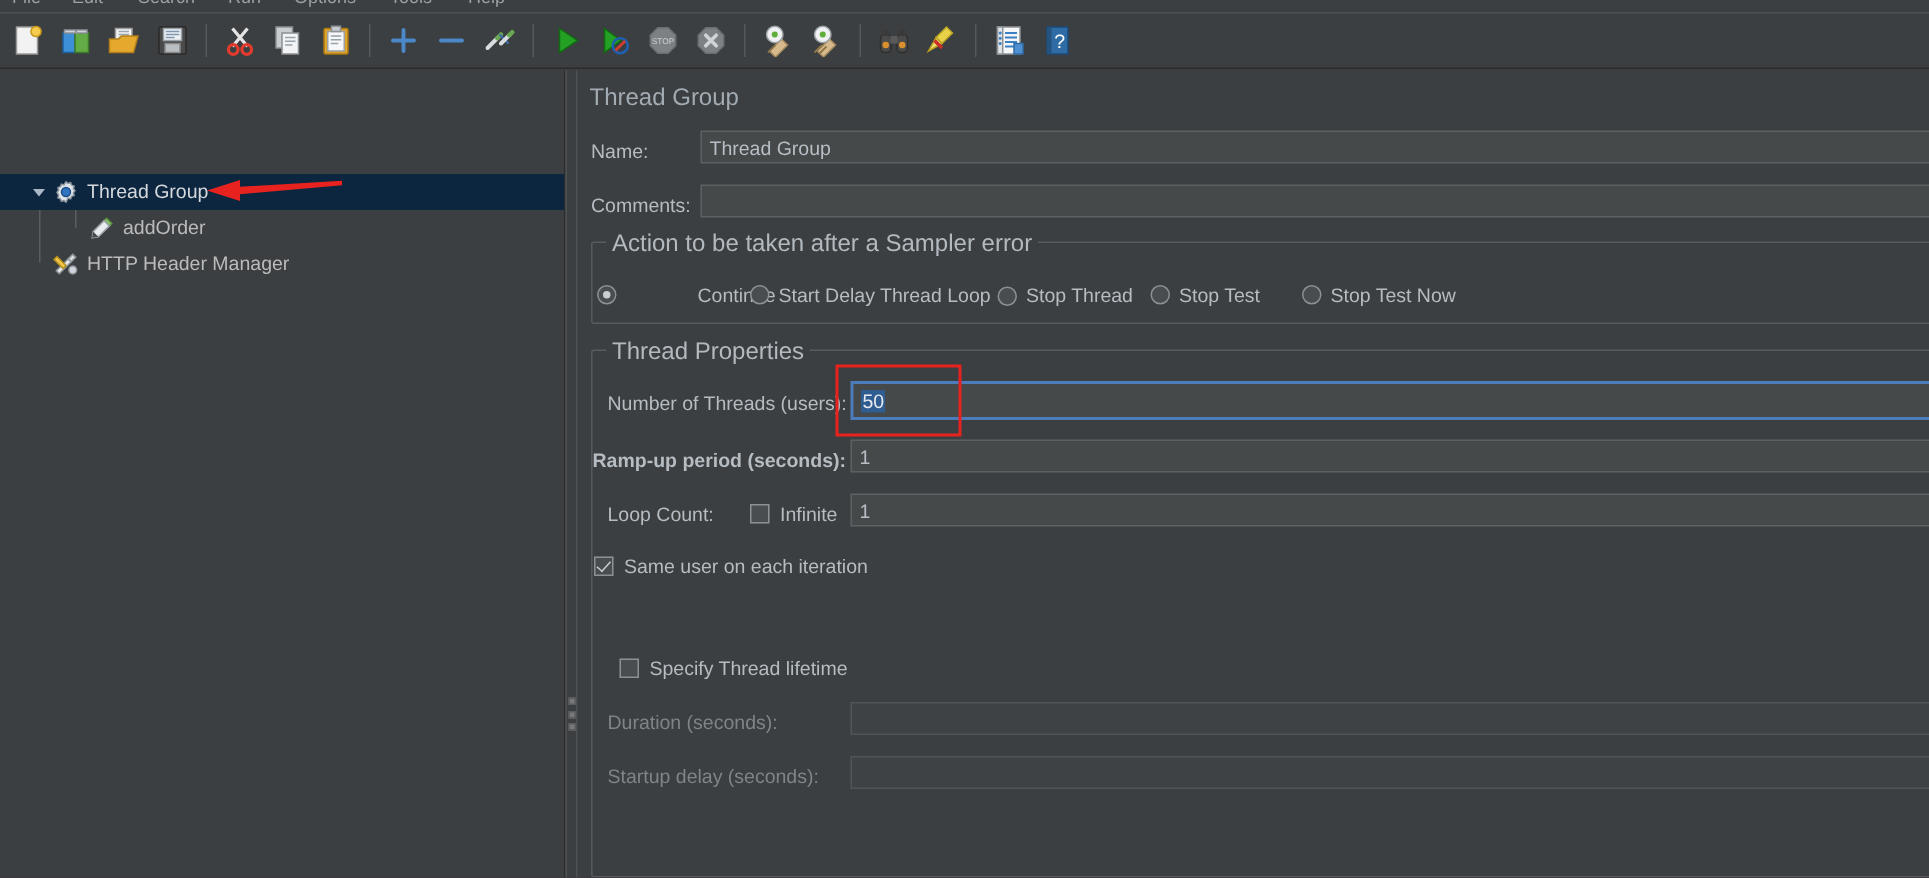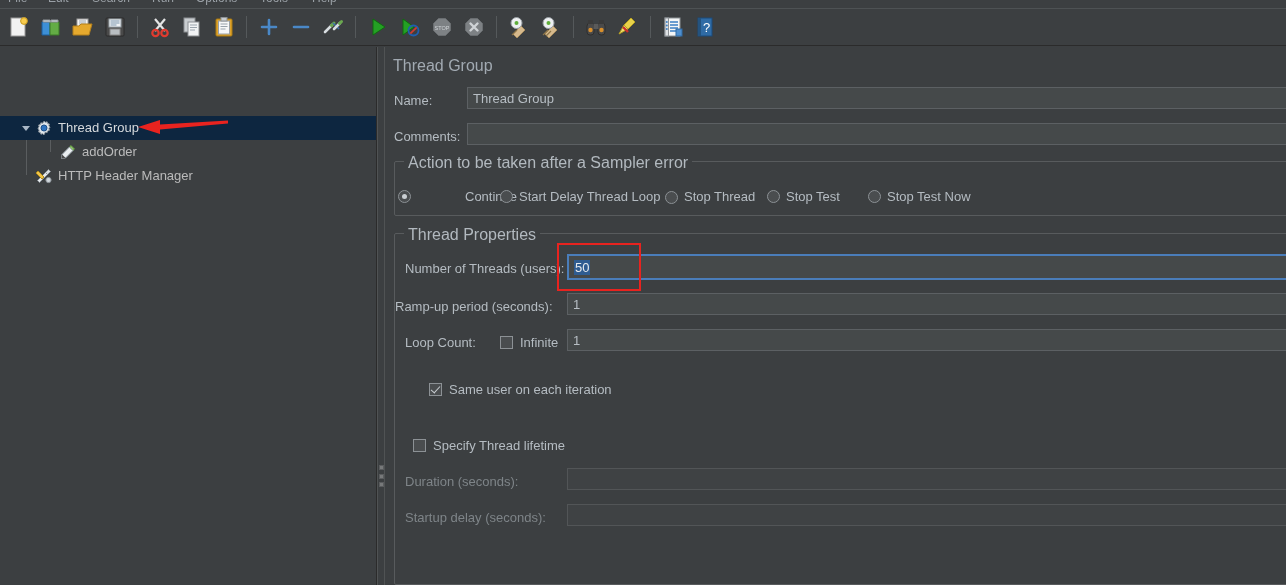--- a/index.html
+++ b/index.html
@@ -563,31 +563,31 @@
       <div class="groupbox-title">Thread Properties</div>
     </div>
 
     <div class="row-label" style="left:20px; top:214px;">Number of Threads (users):</div>
     <div class="textfield focused" style="left:182px; top:207px; width:730px; height:26px; padding:3px 5px;">
       <span class="caret"></span><span class="sel-text">50</span>
     </div>
 
     <div class="red-rect" style="left:172px; top:196px; width:84px; height:48px;"></div>
 
-    <div class="row-label" style="left:10px; top:252px;">Ramp-up period (seconds):</div>
+    <div class="row-label" style="left:10px; top:252px;font-weight:bold;">Ramp-up period (seconds):</div>
     <input class="textfield" style="left: 182px; top: 246px; width: 730px;" type="text" value="1">
 
     <div class="row-label" style="left:20px; top:288px;">Loop Count:</div>
     <div class="check-wrap" style="left:115px; top:288px;">
       <span class="checkbox"></span>
       <span>Infinite</span>
     </div>
     <input class="textfield" style="left: 182px; top: 282px; width: 730px;" type="text" value="1">
 
-    <div class="check-wrap" style="left:44px; top:323px;margin-top:12px;">
+    <div class="check-wrap" style="left:11px; top:323px;">
       <span class="checkbox checked"></span>
       <span>Same user on each iteration</span>
     </div>
 
 
     <div class="check-wrap" style="left:28px; top:391px;">
       <span class="checkbox"></span>
       <span>Specify Thread lifetime</span>
     </div>
 

